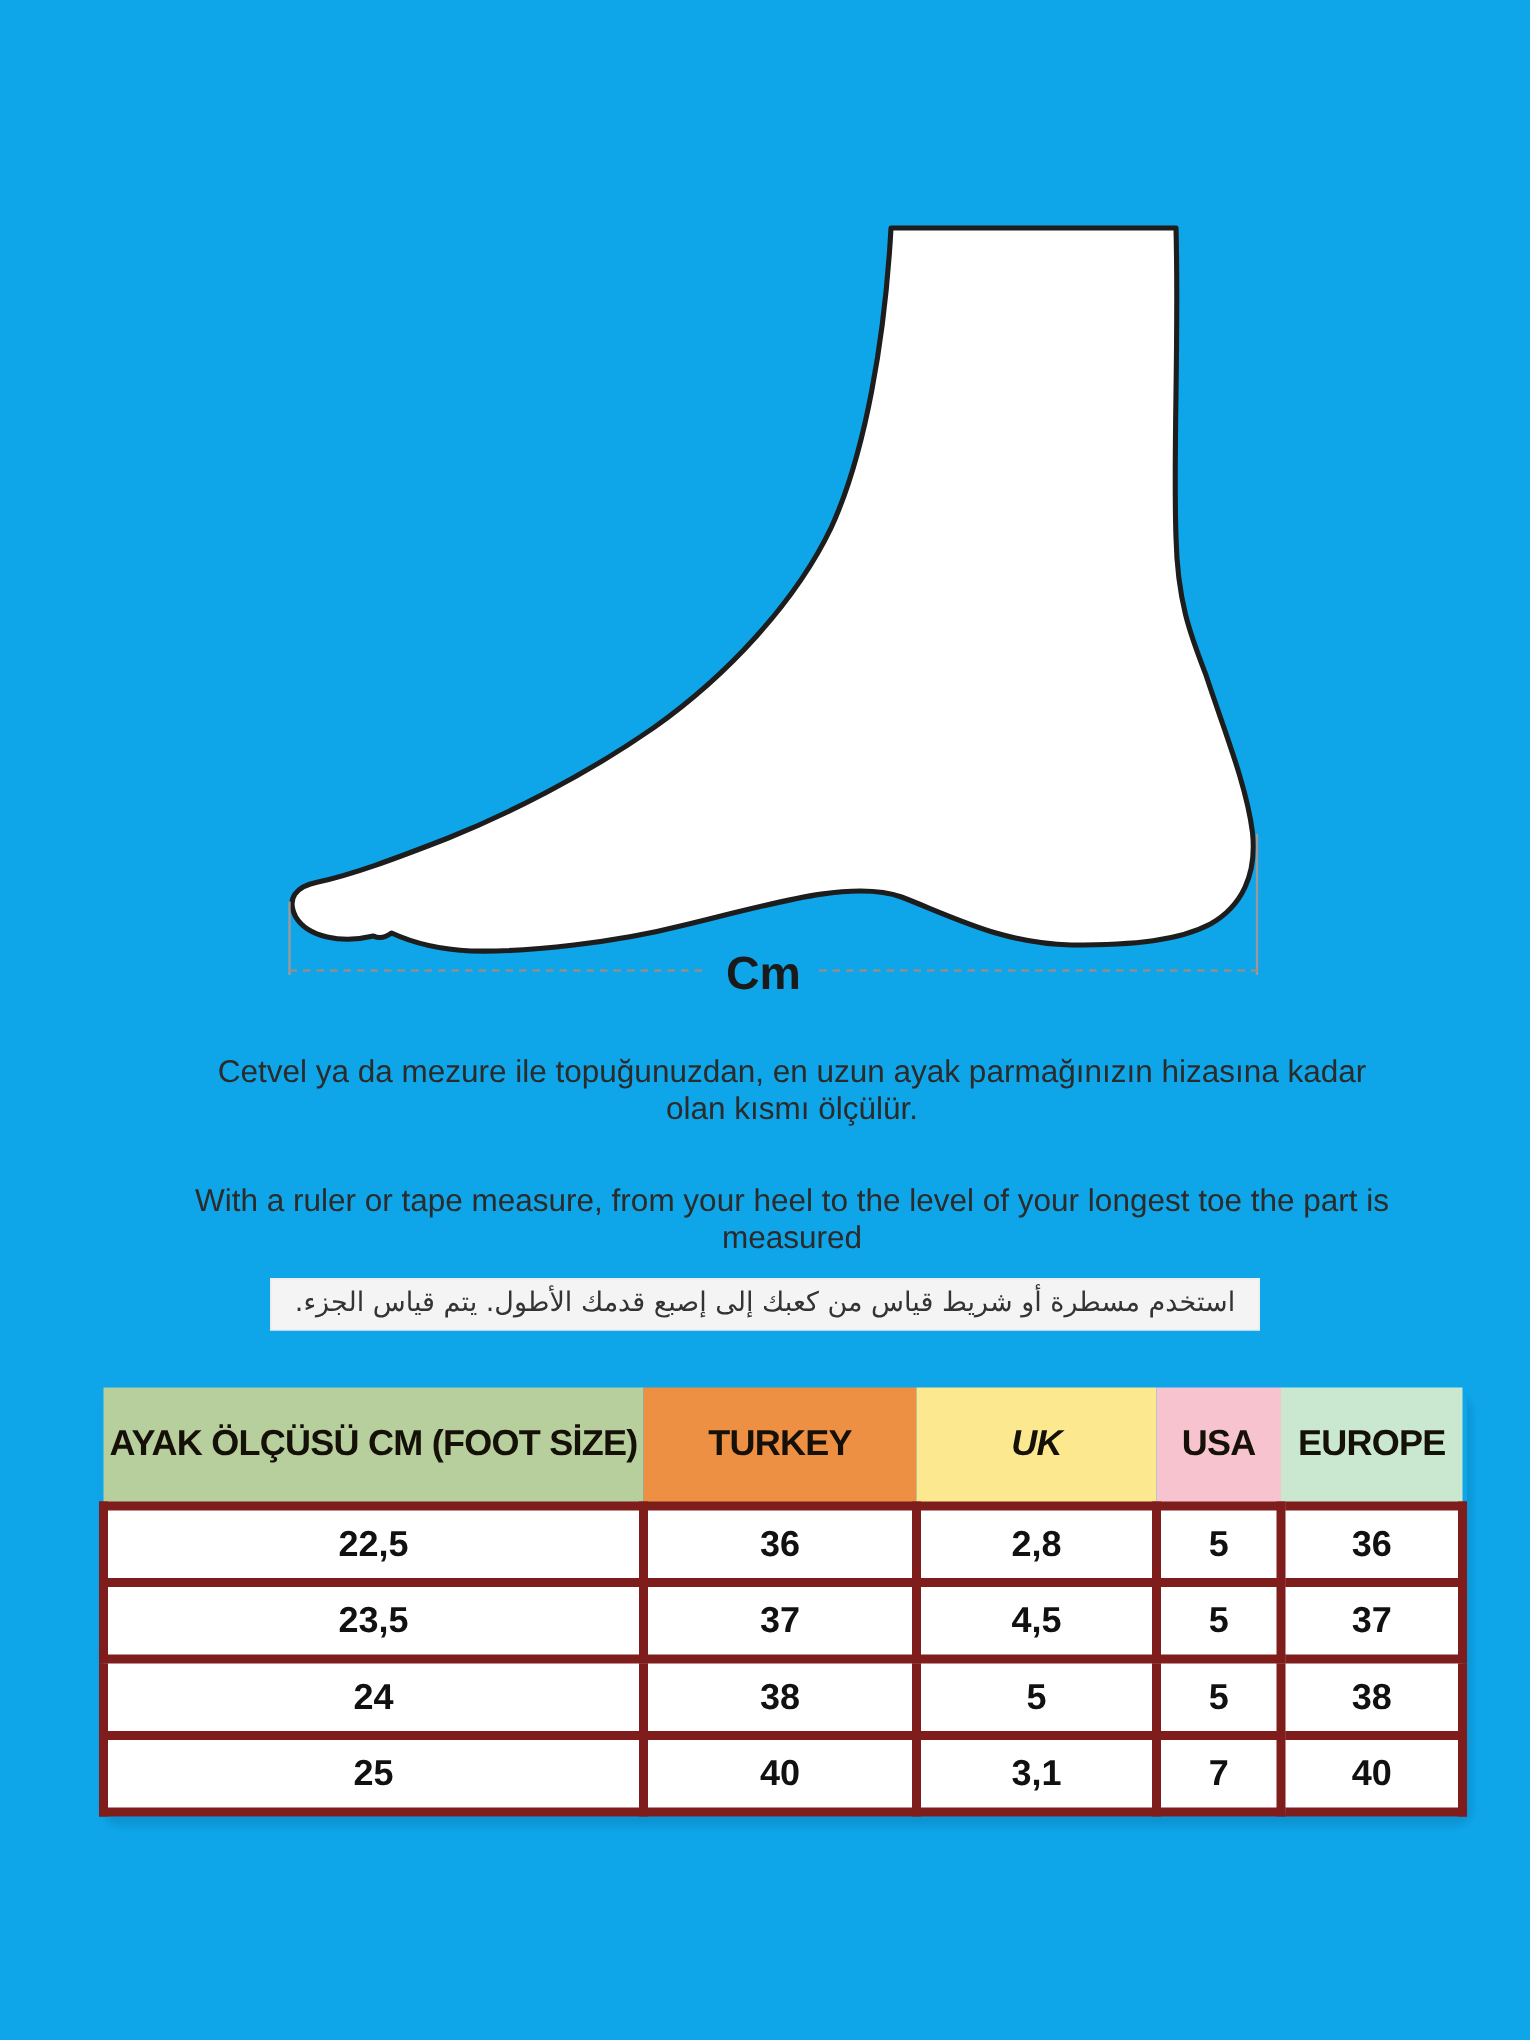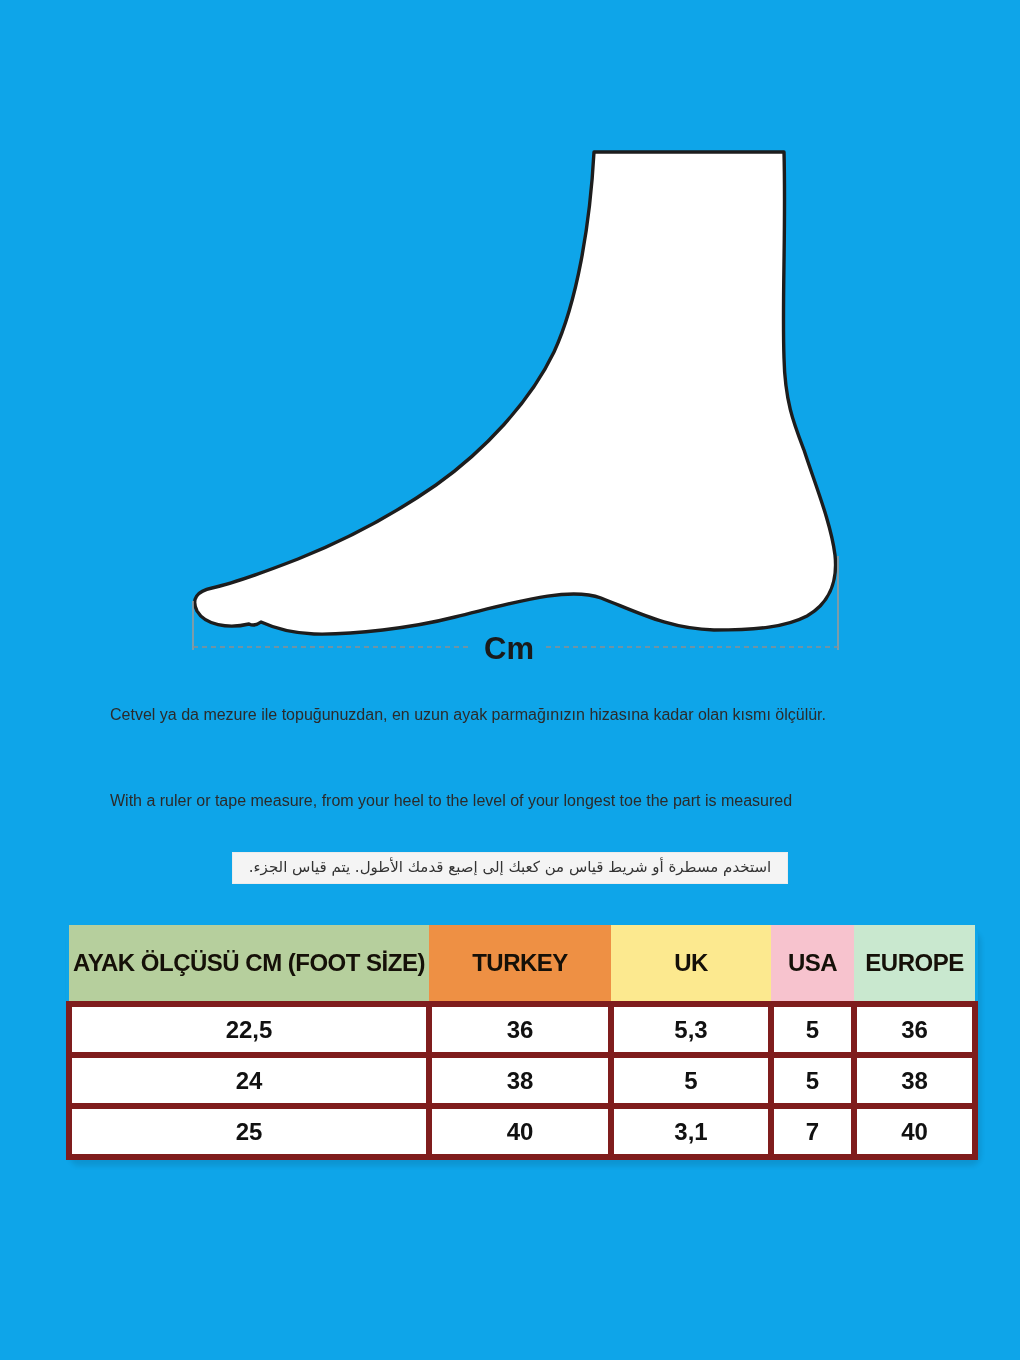--- a/index.html
+++ b/index.html
@@ -17,38 +17,39 @@
   }
   .foot-path{fill:#ffffff;stroke:#1d1d1d;stroke-width:3.4;stroke-linejoin:round;}
   .tick{stroke:#9a9a9a;stroke-width:1.6;}
   .dash{stroke:#8f8f8f;stroke-width:1.7;stroke-dasharray:5 4;}
   .unit-label{
     font-family:"Liberation Sans", sans-serif;
     font-size:31px;font-weight:bold;fill:#1a1a1a;
   }
   
   .para{
-    position:absolute;left:110px;width:800px;
-    font-size:16px;line-height:25px;
+    position:absolute;left:128px;width:800px;
+    text-align:center;
+    font-size:21px;line-height:25px;
     color:#2b2b2b;
   }
   .para-tr{top:702px;}
   .para-en{top:788px;}
   .para-ar-wrap{
     position:absolute;left:0;top:852px;width:1020px;
     text-align:center;
   }
   .para-ar{
     display:inline-block;
     direction:rtl;
     background:#f4f4f4;
     border:1px solid #ececec;
     padding:5px 16px 7px 16px;
     font-family:"DejaVu Sans", sans-serif;
-    font-size:15px;
+    font-size:18px;
     color:#333333;
   }
   
   .size-table{
     position:absolute;left:66px;top:925px;
     border-collapse:collapse;
     table-layout:fixed;
     box-shadow:3px 6px 5px rgba(0,0,0,0.10);
     border-radius:11px;
   }
@@ -110,32 +111,39 @@
   <div class="para para-en">With a ruler or tape measure, from your heel to the level of your longest toe the part is measured</div>
   <div class="para-ar-wrap">
     <span class="para-ar">استخدم مسطرة أو شريط قياس من كعبك إلى إصبع قدمك الأطول.  يتم قياس الجزء.</span>
   </div>
 
   <table class="size-table">
     <thead>
       <tr>
         <th class="col-cm" style="background-color: rgb(182, 207, 157);">AYAK ÖLÇÜSÜ CM (FOOT SİZE)</th>
         <th class="col-tr" style="background-color: rgb(238, 144, 68);">TURKEY</th>
-        <th class="col-uk" style="background-color: rgb(252, 233, 143);">UK</th>
+        <th class="col-uk" style="background-color: rgb(252, 233, 143); font-style: italic;">UK</th>
         <th class="col-usa" style="background-color: rgb(247, 195, 206); margin-top: 48px;">USA</th>
         <th class="col-eu" style="background-color: rgb(201, 232, 207);">EUROPE</th>
       </tr>
     </thead>
     <tbody>
       <tr>
         <td>22,5</td>
         <td>36</td>
-        <td>5,3</td>
+        <td>2,8</td>
         <td>5</td>
         <td>36</td>
+      </tr>
+      <tr>
+        <td>23,5</td>
+        <td>37</td>
+        <td>4,5</td>
+        <td>5</td>
+        <td>37</td>
       </tr>
       <tr>
         <td>24</td>
         <td>38</td>
         <td>5</td>
         <td>5</td>
         <td>38</td>
       </tr>
       <tr>
         <td>25</td>

